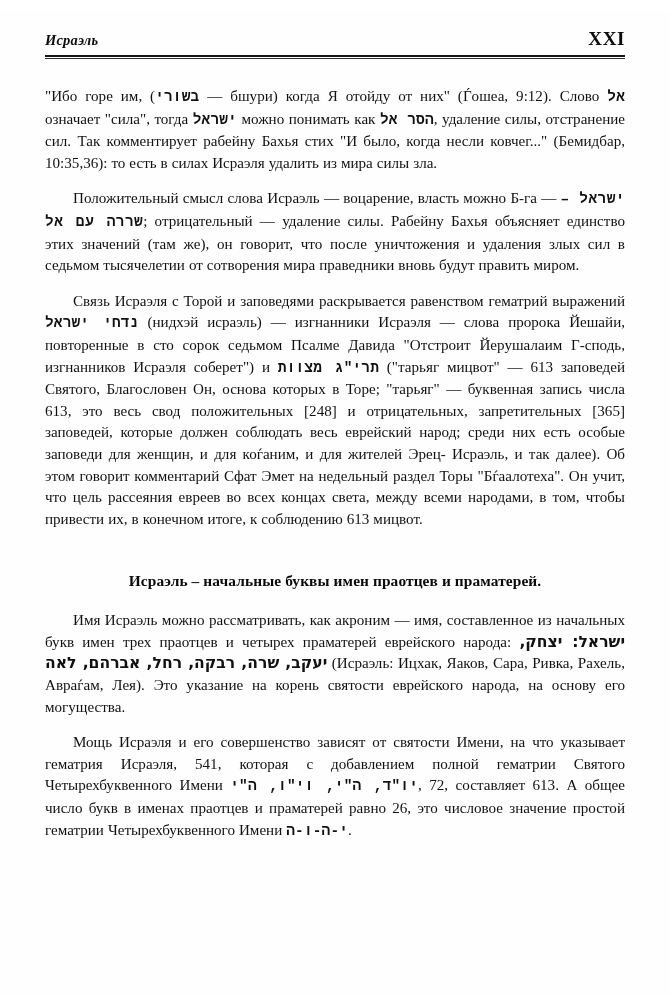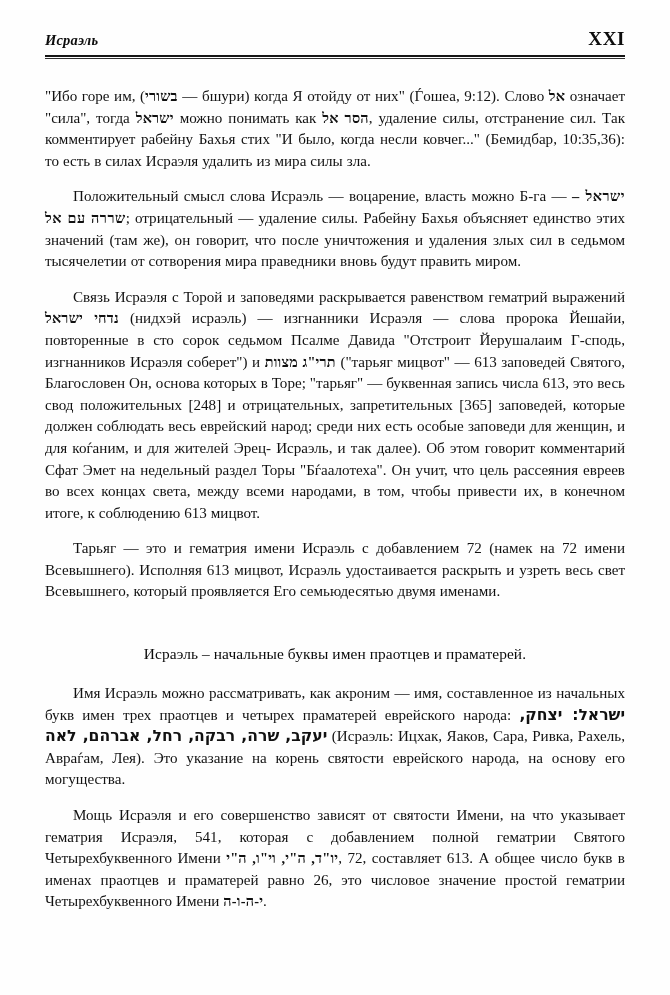--- a/index.html
+++ b/index.html
@@ -85,21 +85,21 @@
     word-spacing: 0.2px;
     color: #111111;
   }
   p.para.no-indent {
     text-indent: 0;
   }
   p.para + p.para {
     margin-top: 14px;
   }
   .heb {
-    font-family: Liberation Serif, serif;
+    font-family: Liberation Mono, monospace;
     font-weight: bold;
     font-size: 14.4px;
     direction: rtl;
     unicode-bidi: isolate;
     letter-spacing: 0.2px;
   }
   .heb-lg {
     font-family: "DejaVu Sans", "Liberation Sans", sans-serif;
     font-weight: bold;
     font-size: 15.6px;
@@ -108,21 +108,21 @@
   }
   .spaced {
     letter-spacing: 0.5px;
   }
 
   
   h2.section-heading {
     margin: 0;
     padding: 0;
     font-size: 15.4px;
-    font-weight: normal;
+    font-weight: bold;
     text-align: center;
     line-height: 22px;
     color: #0a0a0a;
     letter-spacing: 0.1px;
   }
   .heading-block {
     margin-top: 40px;
     margin-bottom: 18px;
   }
 </style>
@@ -143,21 +143,20 @@
   </div>
 
   <div class="column">
 
     <p class="para no-indent"><span>"Ибо горе им, (</span><span class="heb">בשורי</span><span> — бшури) когда Я отойду от них" (Ѓошеа, 9:12). Слово </span><span class="heb">אל</span><span> означает "сила", тогда </span><span class="heb">ישראל</span><span> можно понимать как </span><span class="heb">הסר אל</span><span>, удаление силы, отстранение сил. Так комментирует рабейну Бахья стих "И было, когда несли ковчег..." (Бемидбар, 10:35,36): то есть в силах Исраэля удалить из мира силы зла.</span></p>
 
     <p class="para"><span>Положительный смысл слова Исраэль — воцарение, власть можно Б-га — </span><span class="heb spaced">ישראל – שררה עם אל</span><span>; отрицательный — удаление силы. Рабейну Бахья объясняет единство этих значений (там же), он говорит, что после уничтожения и удаления злых сил в седьмом тысячелетии от сотворения мира праведники вновь будут править миром.</span></p>
 
     <p class="para"><span>Связь Исраэля с Торой и заповедями раскрывается равенством гематрий выражений </span><span class="heb">נדחי ישראל</span><span> (нидхэй исраэль) — изгнанники Исраэля — слова пророка Йешайи, повторенные в сто сорок седьмом Псалме Давида "Отстроит Йерушалаим Г-сподь, изгнанников Исраэля соберет") и </span><span class="heb">תרי"ג מצוות</span><span> ("тарьяг мицвот" — 613 заповедей Святого, Благословен Он, основа которых в Торе; "тарьяг" — буквенная запись числа 613, это весь свод положительных [248] и отрицательных, запретительных [365] заповедей, которые должен соблюдать весь еврейский народ; среди них есть особые заповеди для женщин, и для коѓаним, и для жителей Эрец- Исраэль, и так далее). Об этом говорит комментарий Сфат Эмет на недельный раздел Торы "Бѓаалотеха". Он учит, что цель рассеяния евреев во всех концах света, между всеми народами, в том, чтобы привести их, в конечном итоге, к соблюдению 613 мицвот.</span></p>
 
-    <p class="para"><span>Тарьяг — это и гематрия имени Исраэль с добавлением 72 (намек на 72 имени Всевышнего). Исполняя 613 мицвот, Исраэль удостаивается раскрыть и узреть весь свет Всевышнего, который проявляется Его семьюдесятью двумя именами.</span></p>
 
     <div class="heading-block">
       <h2 class="section-heading">Исраэль – начальные буквы имен праотцев и праматерей.</h2>
     </div>
 
     <p class="para"><span>Имя Исраэль можно рассматривать, как акроним — имя, составленное из начальных букв имен трех праотцев и четырех праматерей еврейского народа: </span><span class="heb-lg">ישראל: יצחק, יעקב, שרה, רבקה, רחל, אברהם, לאה</span><span> (Исраэль:  Ицхак, Яаков, Сара, Ривка, Рахель, Авраѓам, Лея). Это указание  на корень святости еврейского народа,  на  основу его могущества.</span></p>
 
     <p class="para"><span>Мощь Исраэля и его совершенство зависят от святости Имени, на что указывает гематрия Исраэля, 541, которая с добавлением полной гематрии Святого Четырехбуквенного Имени </span><span class="heb">יו"ד, ה"י, וי"ו, ה"י</span><span>, 72, составляет 613. А общее число букв в именах праотцев и праматерей равно 26, это числовое значение простой гематрии Четырехбуквенного Имени </span><span class="heb">י-ה-ו-ה</span><span>.</span></p>
 
   </div>

